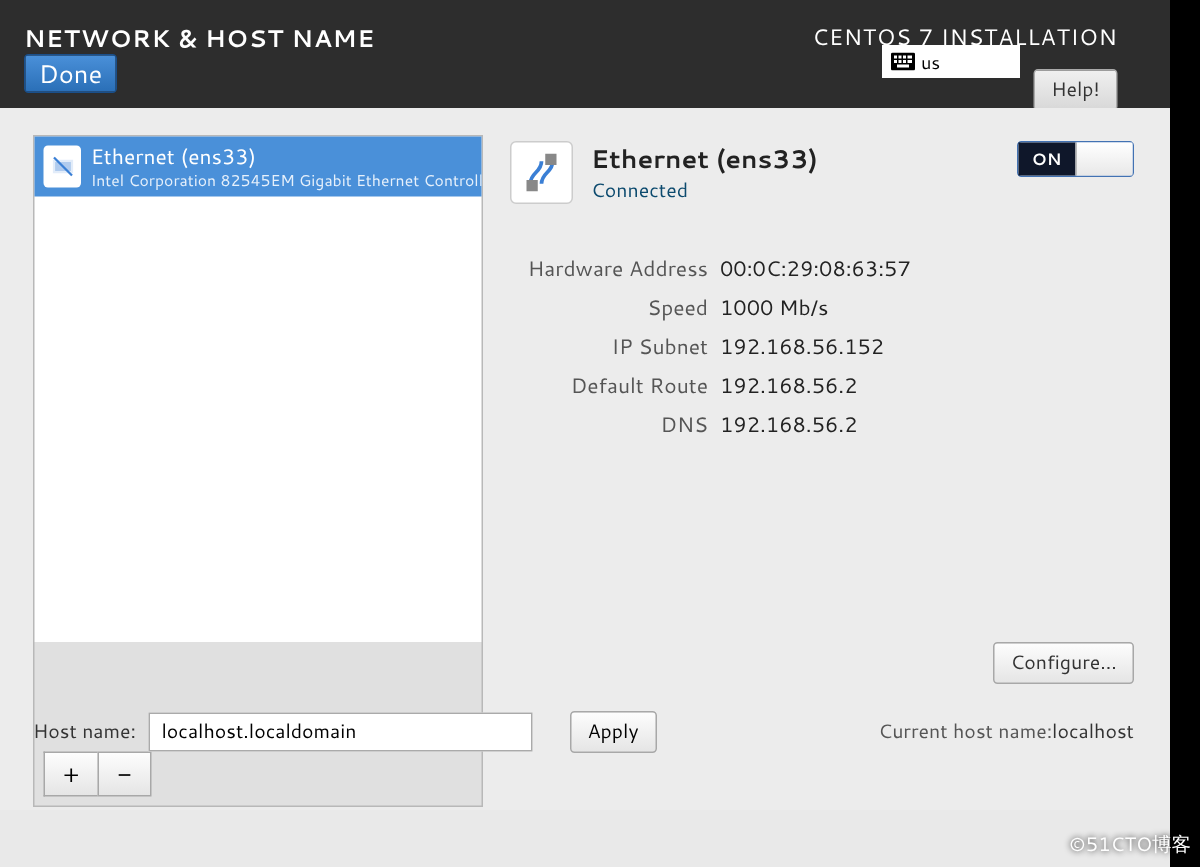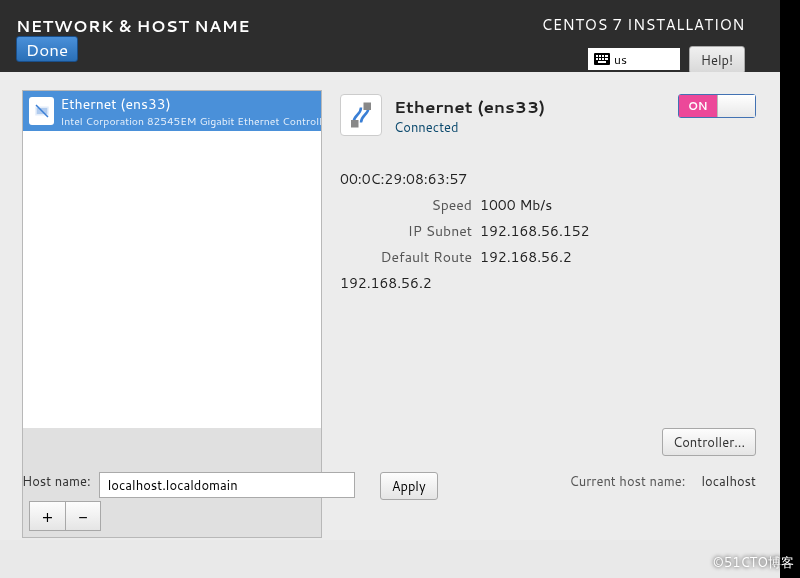--- a/index.html
+++ b/index.html
@@ -8,21 +8,21 @@
   
   .topbar { height: 72px; background: #2d2d2d; color: #fff; position: relative; }
   .topbar .title { position: absolute; left: 16px; top: 14px; font-size: 16px; font-weight: 700; letter-spacing: .5px; text-align: center; }
   .topbar .subtitle { position: absolute; right: 55px; top: 14px; font-size: 15px; letter-spacing: .5px; }
   .done-btn {
     position: absolute; left: 16px; top: 36px; width: 62px; height: 26px;
     background: linear-gradient(#4a90d9,#2a6fb7); border: 1px solid #1a4f8a; border-radius: 3px;
     color: #fff; font-size: 17px; cursor: pointer;
   }
   .kb-box {
-    position: absolute; right: 120px; top: 48px; width: 92px; height: 22px;
+    position: absolute; right: 120px; top: 30px; width: 92px; height: 22px;
     background: #fff; display: flex; align-items: center; padding: 0 6px; font-size: 12px; color:#000;
   }
   .kb-box svg { margin-right: 4px; }
   .help-btn {
     position: absolute; right: 55px; top: 46px; width: 56px; height: 28px;
     background: linear-gradient(#f0f0f0,#d8d8d8); border: 1px solid #aaa; border-radius: 3px;
     color: #333; font-size: 13px; cursor: pointer;
   }
 
   
@@ -42,42 +42,42 @@
   .plusminus:first-child { border-right: none; }
 
   
   .detail { position: absolute; left: 340px; top: 22px; right: 24px; }
   .detail-head { display: flex; align-items: flex-start; }
   .detail-icon { width: 42px; height: 42px; background: #fff; border: 1px solid #ccc; border-radius: 4px; display: flex; align-items: center; justify-content: center; margin-right: 12px; }
   .detail-title { font-size: 17px; font-weight: 600; color: #222; }
   .detail-sub { font-size: 13px; color: #0c4a6e; }
 
   .toggle { position: absolute; right: 0; top: 0; width: 78px; height: 24px; background: #fff; border: 1px solid #4272b3; border-radius: 3px; display: flex; cursor: pointer; }
-  .toggle .on { flex: 1; background: #ec4899; color: #fff; font-size: 11px; font-weight: bold; display: flex; align-items: center; justify-content: center; }
+  .toggle .on { flex: 1; background: #0f172a; color: #fff; font-size: 11px; font-weight: bold; display: flex; align-items: center; justify-content: center; }
   .toggle .knob { flex: 1; background: linear-gradient(#fff,#e8e8e8); border-left: 1px solid #bbb; }
 
   .kv { margin-top: 30px; }
   .kv-row { display: flex; font-size: 14px; color: #333; line-height: 26px; }
   .kv-row .k { width: 140px; text-align: right; color: #555; padding-right: 8px; }
   .kv-row .v { color: #222; }
 
   .configure-btn {
     position: absolute; right: 24px; top: 356px; width: 94px; height: 28px;
     background: linear-gradient(#fdfdfd,#e5e5e5); border: 1px solid #a8a8a8; border-radius: 3px;
     font-size: 13px; color: #333; cursor: pointer;
   }
 
   
-  .hostrow { position: absolute; left: 22px; right: 24px; top: 400px; height: 32px; display: flex; font-size: 13px; color: #333; }
+  .hostrow { position: absolute; left: 22px; right: 24px; top: 400px; height: 32px; display: flex; align-items: center; font-size: 13px; color: #333; }
   .hostrow .lbl { margin-right: 8px; }
   .hostrow input[type=text] { width: 256px; height: 26px; border: 1px solid #aaa; background: #fff; padding: 0 8px; font-size: 13px; }
   .apply-btn { margin-left: 25px; width: 58px; height: 28px; background: linear-gradient(#fdfdfd,#e5e5e5); border: 1px solid #a8a8a8; border-radius: 3px; font-size: 13px; cursor: pointer; }
   .hostrow .spacer { flex: 1; }
   .hostrow .cur { color: #555; }
-  .hostrow .curval { margin-left: 16px; }
+  .hostrow .curval { }
 
   
   .watermark { position: absolute; right: 6px; bottom: 6px; color: #fff; font-size: 13px; text-shadow: 0 0 4px #000; }
   .rightedge { position:absolute; right:0; top:0; width:20px; height:100%; background:#000; }
 </style>
 </head>
 <body>
 
 <div class="topbar">
   <div class="title">NETWORK &amp; HOST NAME</div>
@@ -142,41 +142,43 @@
         <div class="detail-sub">Connected</div>
       </div>
       <div class="toggle">
         <div class="on">ON</div>
         <div class="knob"></div>
       </div>
     </div>
 
     <div class="kv">
       <div class="kv-row">
+          <div class="k">Hardware Address</div>
           <div class="v">00:0C:29:08:63:57</div>
         </div>
       <div class="kv-row">
           <div class="k">Speed</div>
           <div class="v">1000 Mb/s</div>
         </div>
       <div class="kv-row">
           <div class="k">IP Subnet</div>
           <div class="v">192.168.56.152</div>
         </div>
       <div class="kv-row">
           <div class="k">Default Route</div>
           <div class="v">192.168.56.2</div>
         </div>
       <div class="kv-row">
+          <div class="k">DNS</div>
           <div class="v">192.168.56.2</div>
         </div>
     </div>
   </div>
 
-  <button class="configure-btn">Controller...</button>
+  <button class="configure-btn">Configure...</button>
 
   <div class="hostrow">
     <span class="lbl">Host name:</span>
     <input type="text" value="localhost.localdomain" style="">
     <button class="apply-btn">Apply</button>
     <span class="spacer"></span>
     <span class="cur">Current host name:</span>
     <span class="curval">localhost</span>
   </div>
 

